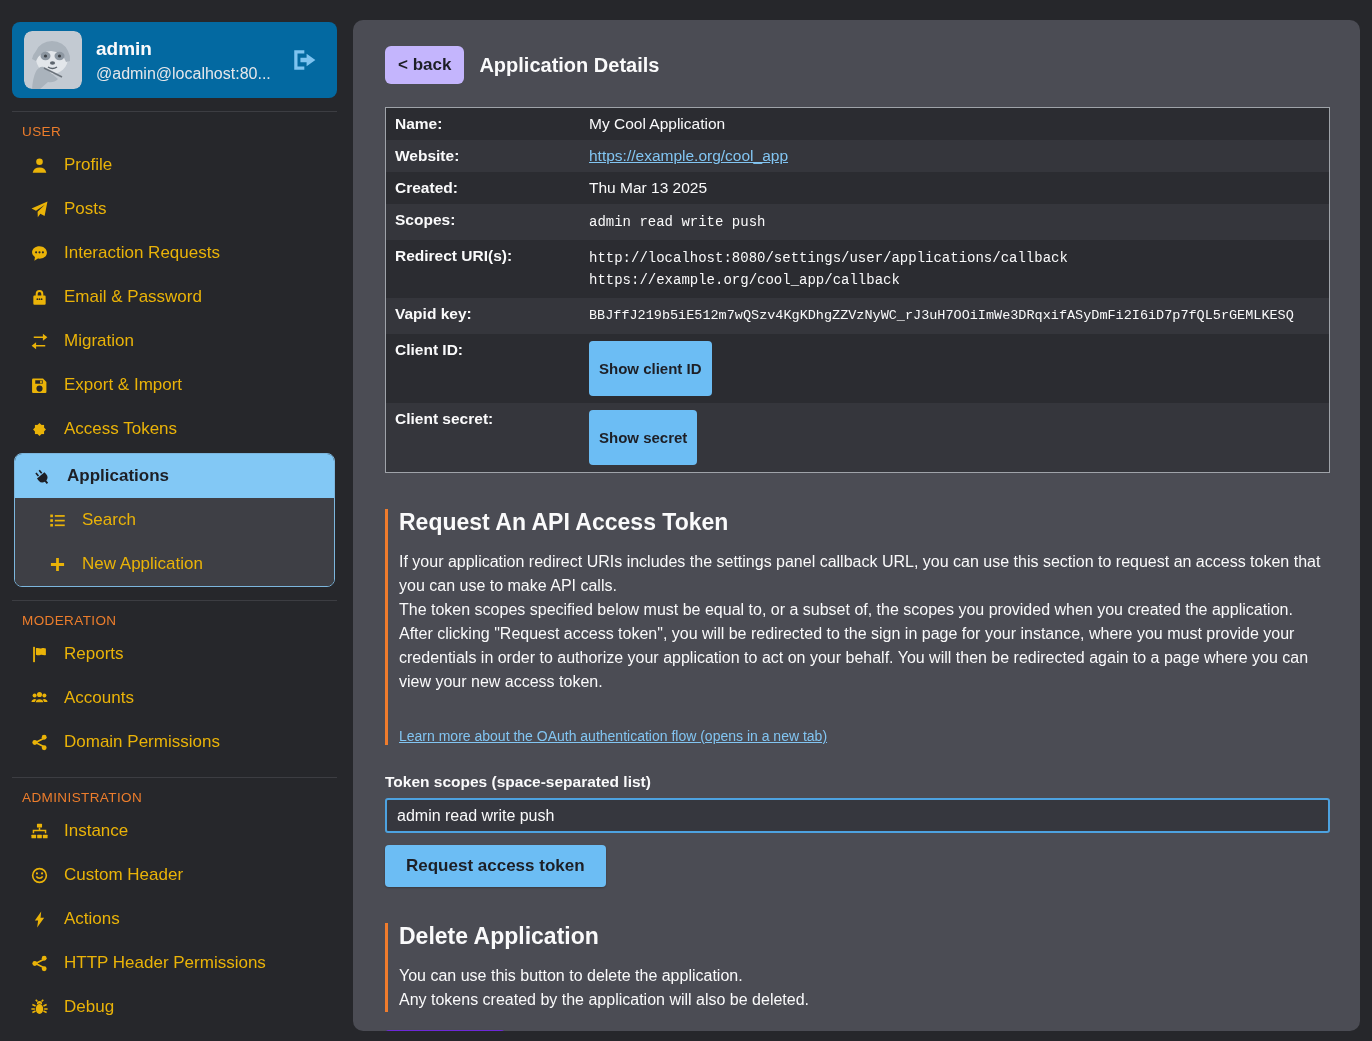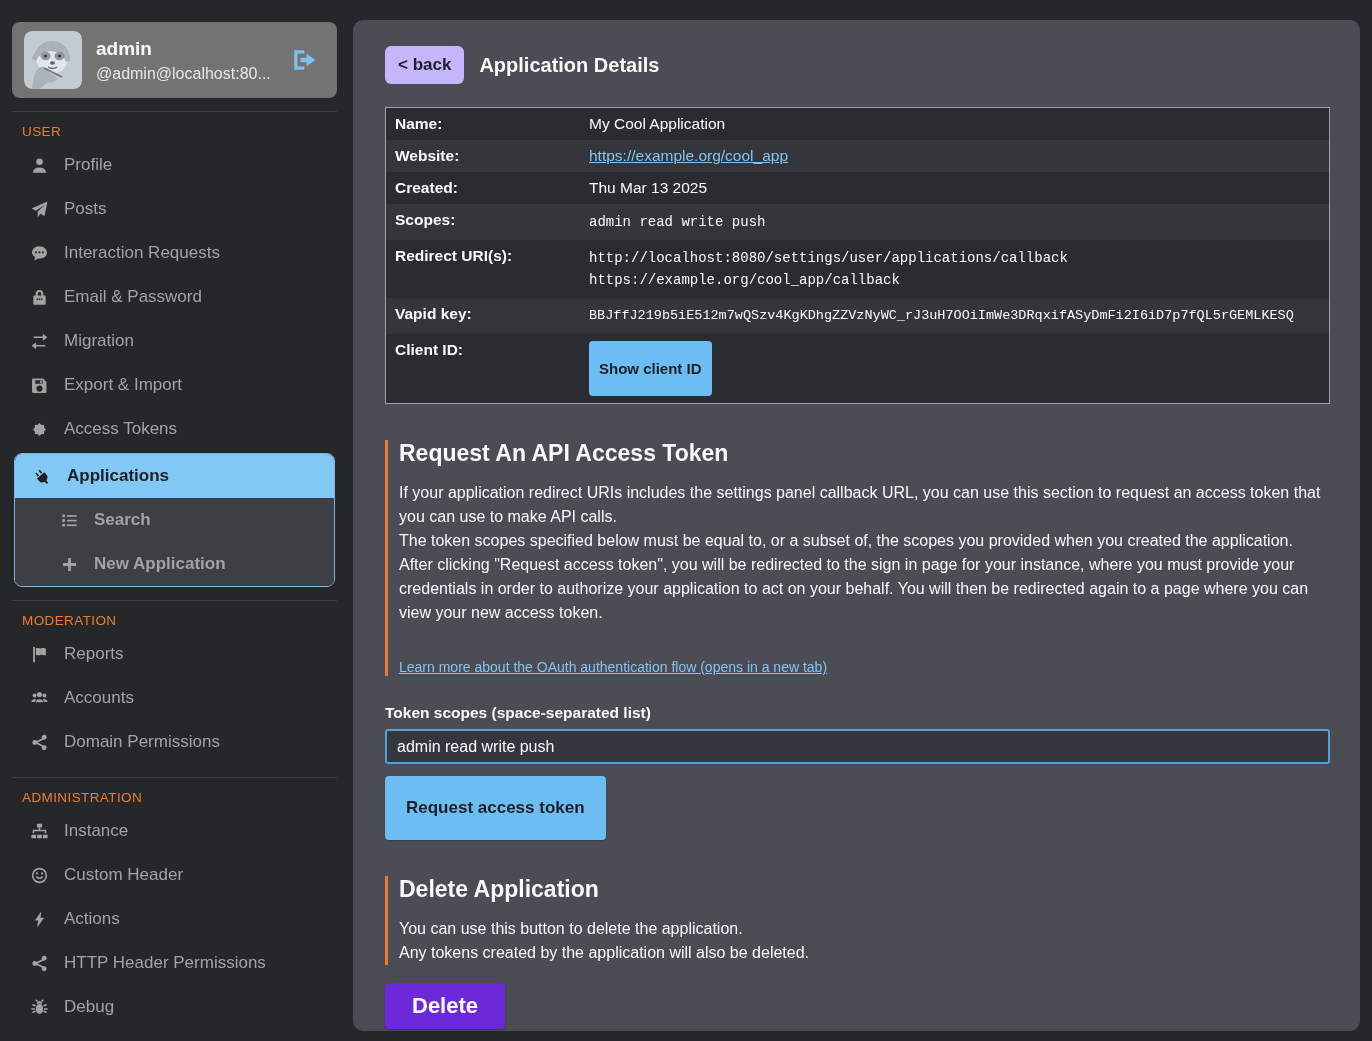--- a/index.html
+++ b/index.html
@@ -4,38 +4,38 @@
 <style>
   html,body{margin:0;padding:0;}
   body{
     width:1372px;height:1041px;position:relative;overflow:hidden;
     background:#26272b;color:#fafafb;
     font-family:"Liberation Sans",sans-serif;
   }
   
   .sidebar{position:absolute;left:0;top:0;width:345px;height:1041px;
     padding:22px 8px 0 12px;box-sizing:border-box;}
-  .user-card{background:#737373;border-radius:8px;padding:9px 12px;
+  .user-card{background:#0369a1;border-radius:8px;padding:9px 12px;
     display:flex;align-items:center;gap:14px;width:325px;box-sizing:border-box;}
   .avatar{width:58px;height:58px;border-radius:8px;flex:none;}
   .user-names{flex:1;min-width:0;}
   .display-name{font-weight:bold;font-size:19px;}
   .handle{font-size:16px;color:#e6e7ea;margin-top:5px;white-space:nowrap;overflow:hidden;}
   .logout-btn{flex:none;width:26px;height:26px;color:#7ec3f0;cursor:pointer;margin-right:8px;}
   .divider{border:none;border-top:1px solid #3c3d42;margin:13px 0 10px 0;width:325px;}
   .section-label{color:#ec7d2c;font-weight:normal;font-size:13.5px;letter-spacing:.4px;
     margin:12px 0 4px 10px;}
   .nav-item{display:flex;align-items:center;gap:16px;padding:12px 10px 12px 19px;
-    font-size:17px;color:#a3a3a3;cursor:pointer;border-radius:6px;}
+    font-size:17px;color:#eab308;cursor:pointer;border-radius:6px;}
   .nav-item .icon{width:17px;height:17px;flex:none;}
   .icon svg{display:block;width:100%;height:100%;}
   .apps-group{border:1px solid #7cb6dd;border-radius:8px;overflow:hidden;margin:2px 2px;width:321px;box-sizing:border-box;}
   .nav-item.active{background:#82c8f5;color:#1d1f25;font-weight:bold;border-radius:0;align-items:flex-end;}
   .apps-sub{background:#3e3f45;}
-  .apps-sub .nav-item{padding-left:46px;border-radius:0;font-weight:bold;}
+  .apps-sub .nav-item{padding-left:34px;border-radius:0;}
   
   .main{position:absolute;left:353px;top:20px;width:1007px;height:1011px;
     background:#4b4c54;border-radius:10px;padding:26px 30px 0 32px;
     box-sizing:border-box;overflow:hidden;}
   .header-row{display:flex;align-items:center;gap:15px;margin-bottom:23px;}
   .back-btn{background:#c4b5fd;color:#1d1f26;font-weight:bold;font-size:17px;
     padding:9px 13px;border-radius:6px;border:none;cursor:pointer;
     font-family:"Liberation Sans",sans-serif;}
   .page-title{font-size:20px;font-weight:bold;}
   
@@ -56,21 +56,21 @@
   .accent-block{border-left:3px solid #ef7c2d;padding-left:11px;}
   .section h2{font-size:23px;font-weight:bold;margin:0 0 14px 0;}
   .section p{margin:0;font-size:16px;line-height:24px;color:#fafafb;}
   .oauth-link{display:inline-block;margin-top:34px;color:#82c5f2;font-size:14px;
     text-decoration:underline;cursor:pointer;}
   .scopes-label{font-weight:bold;font-size:15.5px;margin-top:28px;}
   .scopes-input{display:block;margin-top:7px;width:100%;box-sizing:border-box;height:35px;
     background:#36373e;border:2px solid #4da2e0;border-radius:3px;color:#fafafb;
     font-size:16px;padding:0 10px;font-family:"Liberation Sans",sans-serif;outline:none;}
   .request-btn{margin-top:12px;background:#6cbdf4;color:#1d1f26;font-weight:bold;
-    font-size:17px;padding:22px 21px;border-radius:4px;border:none;cursor:pointer;
+    font-size:17px;padding:11px 21px;border-radius:4px;border:none;cursor:pointer;
     font-family:"Liberation Sans",sans-serif;box-shadow:0 1px 2px rgba(0,0,0,.25);}
   .delete-btn{margin-top:18px;background:#6d28d9;color:#ffffff;font-weight:bold;
     font-size:22px;padding:10px 27px;border-radius:4px;border:none;cursor:pointer;
     font-family:"Liberation Sans",sans-serif;box-shadow:0 1px 2px rgba(0,0,0,.25);}
 </style>
 </head>
 <body>
 
 <div class="sidebar">
 
@@ -321,20 +321,24 @@
         </td>
       </tr>
       <tr>
         <td class="dlabel">Vapid key:</td>
         <td class="code small">BBJffJ219b5iE512m7wQSzv4KgKDhgZZVzNyWC_rJ3uH7OOiImWe3DRqxifASyDmFi2I6iD7p7fQL5rGEMLKESQ</td>
       </tr>
       <tr>
         <td class="dlabel">Client ID:</td>
         <td><button class="show-btn">Show client ID</button></td>
       </tr>
+      <tr>
+        <td class="dlabel">Client secret:</td>
+        <td><button class="show-btn">Show secret</button></td>
+      </tr>
     </tbody>
   </table>
 
   <div class="section">
     <div class="accent-block">
       <h2>Request An API Access Token</h2>
       <p>If your application redirect URIs includes the settings panel callback URL, you can use this section to request an access token that you can use to make API calls.</p>
       <p>The token scopes specified below must be equal to, or a subset of, the scopes you provided when you created the application.</p>
       <p>After clicking "Request access token", you will be redirected to the sign in page for your instance, where you must provide your credentials in order to authorize your application to act on your behalf. You will then be redirected again to a page where you can view your new access token.</p>
       <a class="oauth-link">Learn more about the OAuth authentication flow (opens in a new tab)</a>

